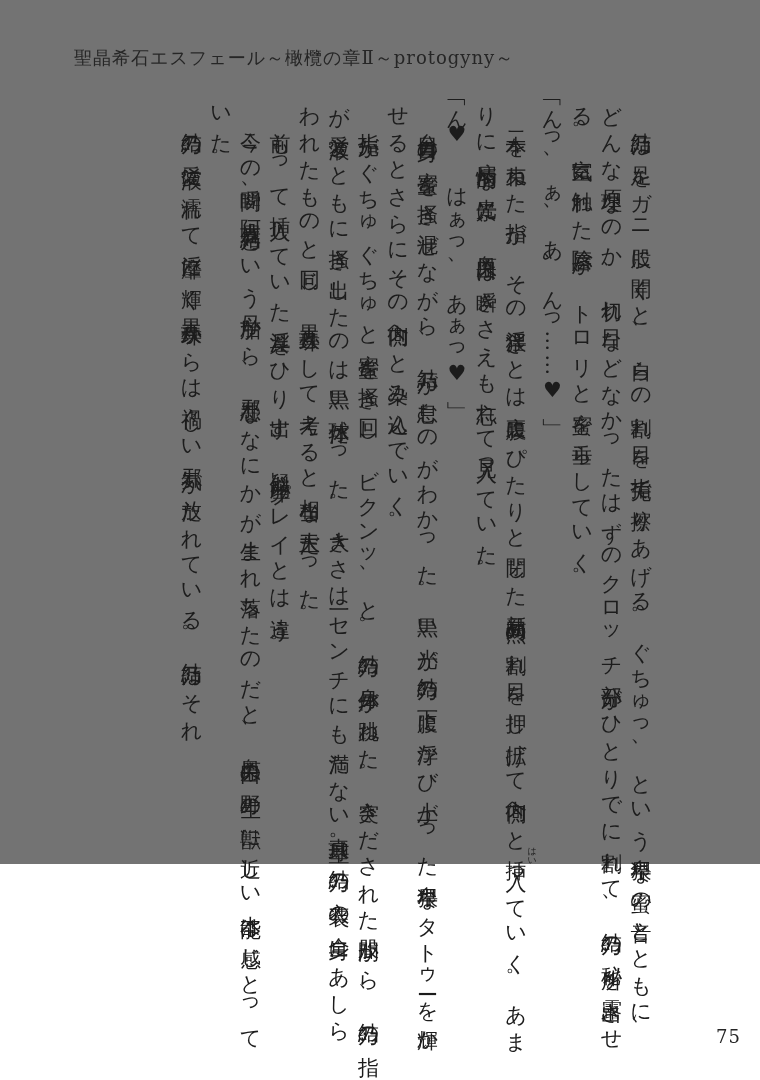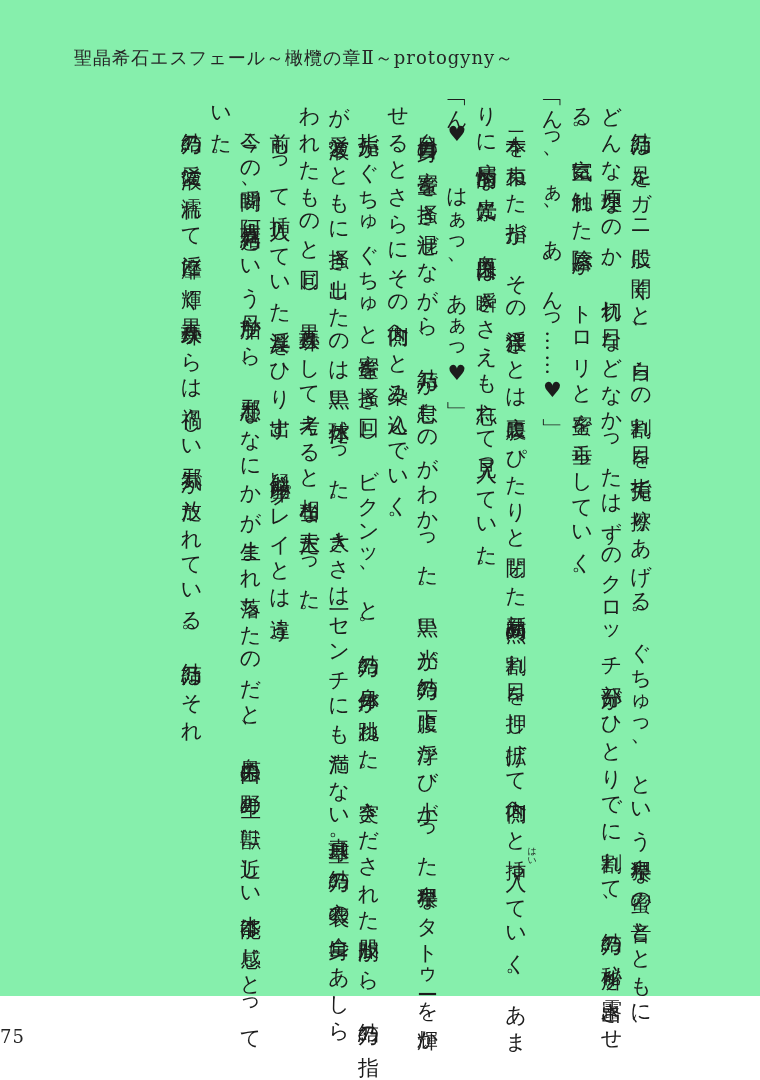--- a/index.html
+++ b/index.html
@@ -9,22 +9,22 @@
   body {
     width: 760px;
     height: 1080px;
     background: #ffffff;
     overflow: hidden;
     font-family: "DejaVu Serif", "Liberation Serif", serif;
   }
   .page {
     position: relative;
     width: 760px;
-    height: 996px;
-    background: #86efac;
+    height: 864px;
+    background: #737373;
   }
   .running-header {
     position: absolute;
     top: 46px;
     left: 74px;
     font-size: 18px;
     letter-spacing: 1px;
     color: #262626;
     white-space: nowrap;
   }
@@ -57,24 +57,25 @@
   ruby rt {
     font-size: 9px;
     letter-spacing: 0;
     color: #1c1c1c;
   }
   .page-number {
     position: absolute;
     top: 1026px;
     left: 0;
     width: 724px;
-    text-align: left;
+    text-align: right;
     font-size: 18px;
     letter-spacing: 1px;
     color: #262626;
+    padding-left: 17px;
   }
 </style>
 </head>
 <body>
 
 <div class="page">
   <div class="running-header">聖晶希石エスフェール～橄欖の章Ⅱ～protogyny～</div>
 
   <div class="text-block" id="text-block">
       <p class="narration">結乃は足をガニ股に開くと、自らの割れ目を指先で擦りあげる。ぐちゅっ、という卑猥な蜜の音とともに、どんな原理なのか、切れ目などなかったはずのクロッチ部分がひとりでに割れて、結乃の秘所を露出させる。室気に触れた陰唇が、トロリと蜜を垂らしていく。</p>

